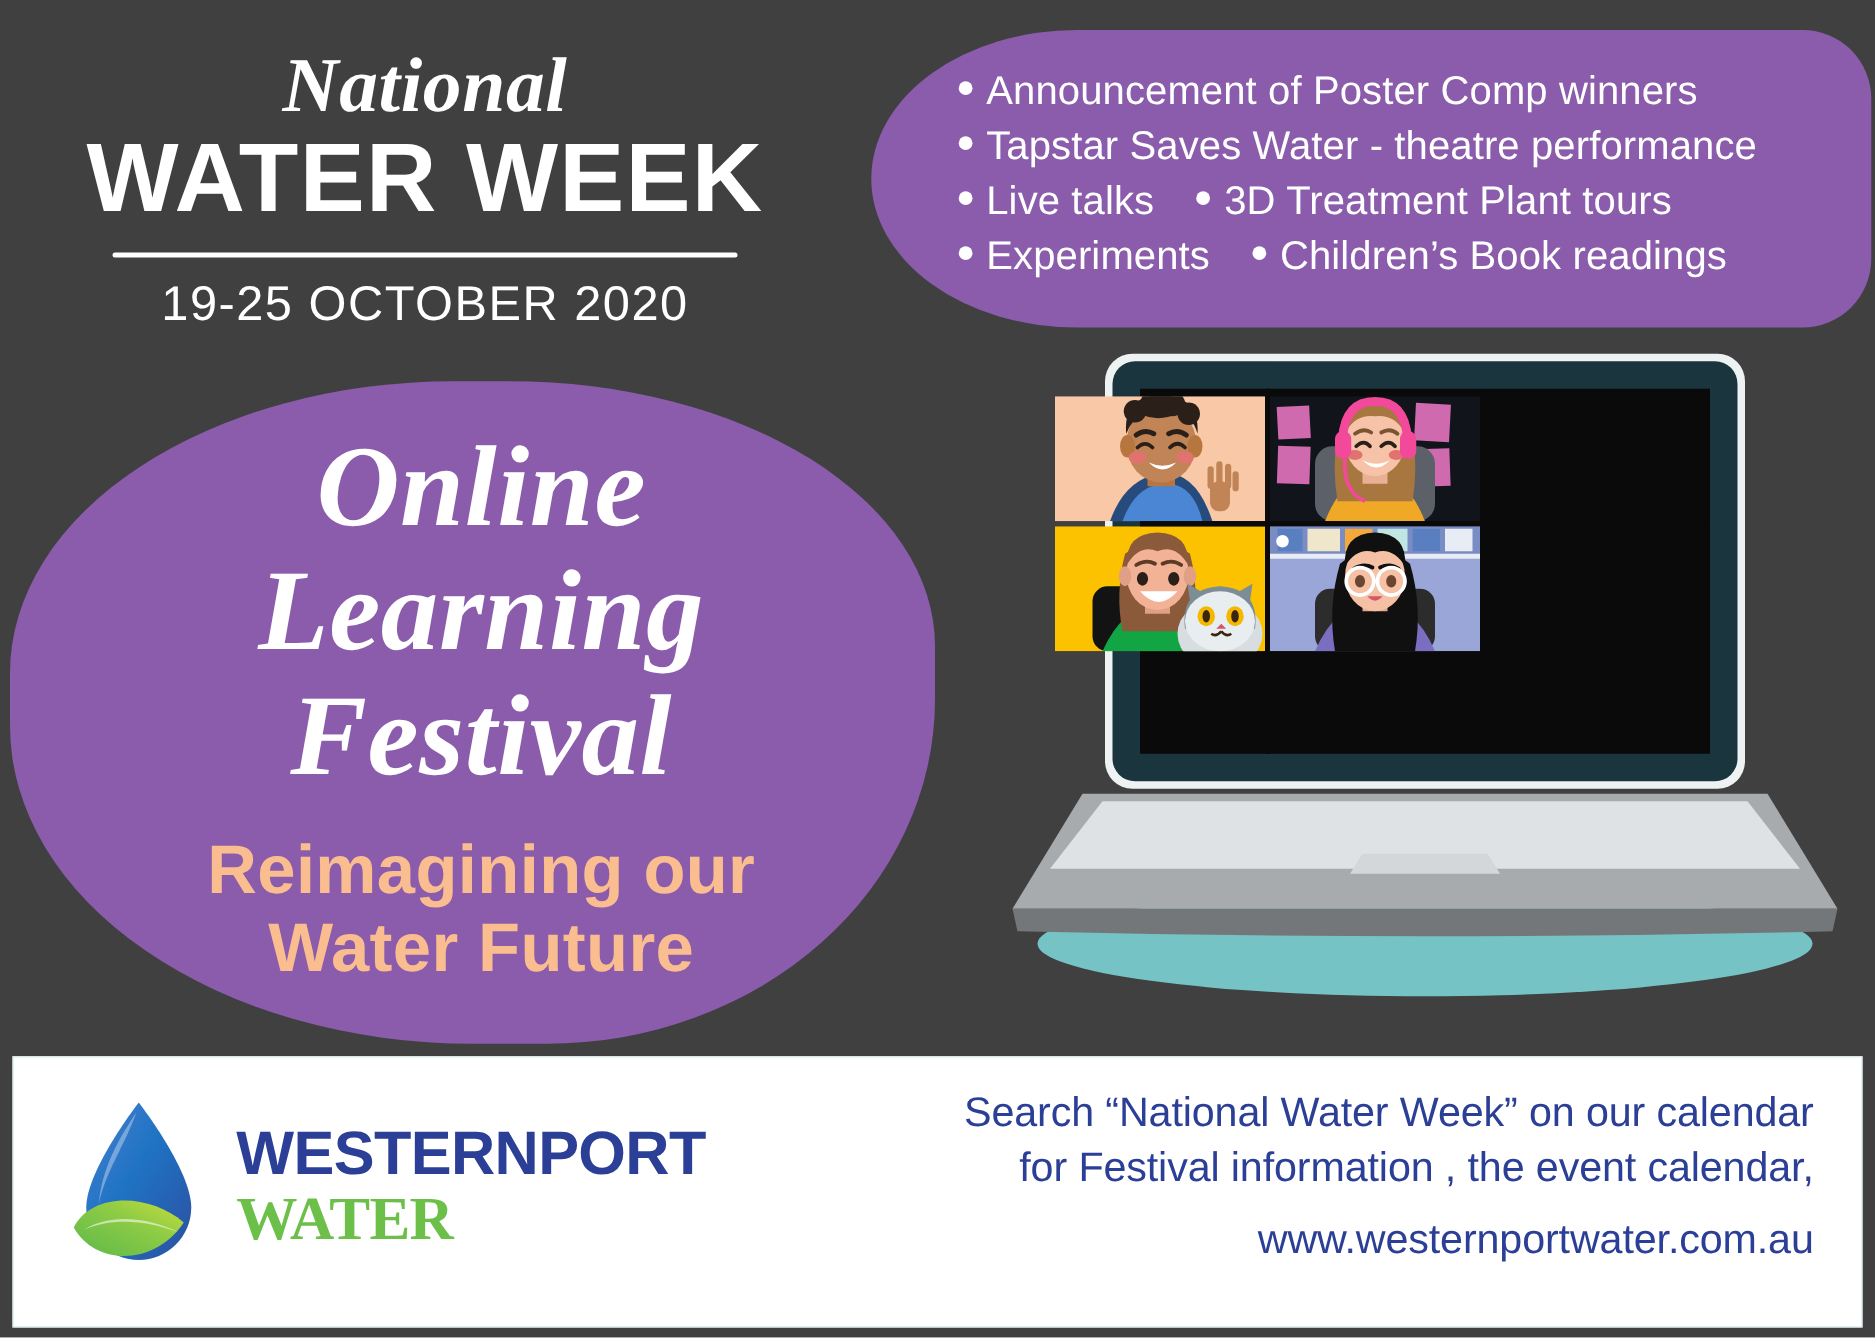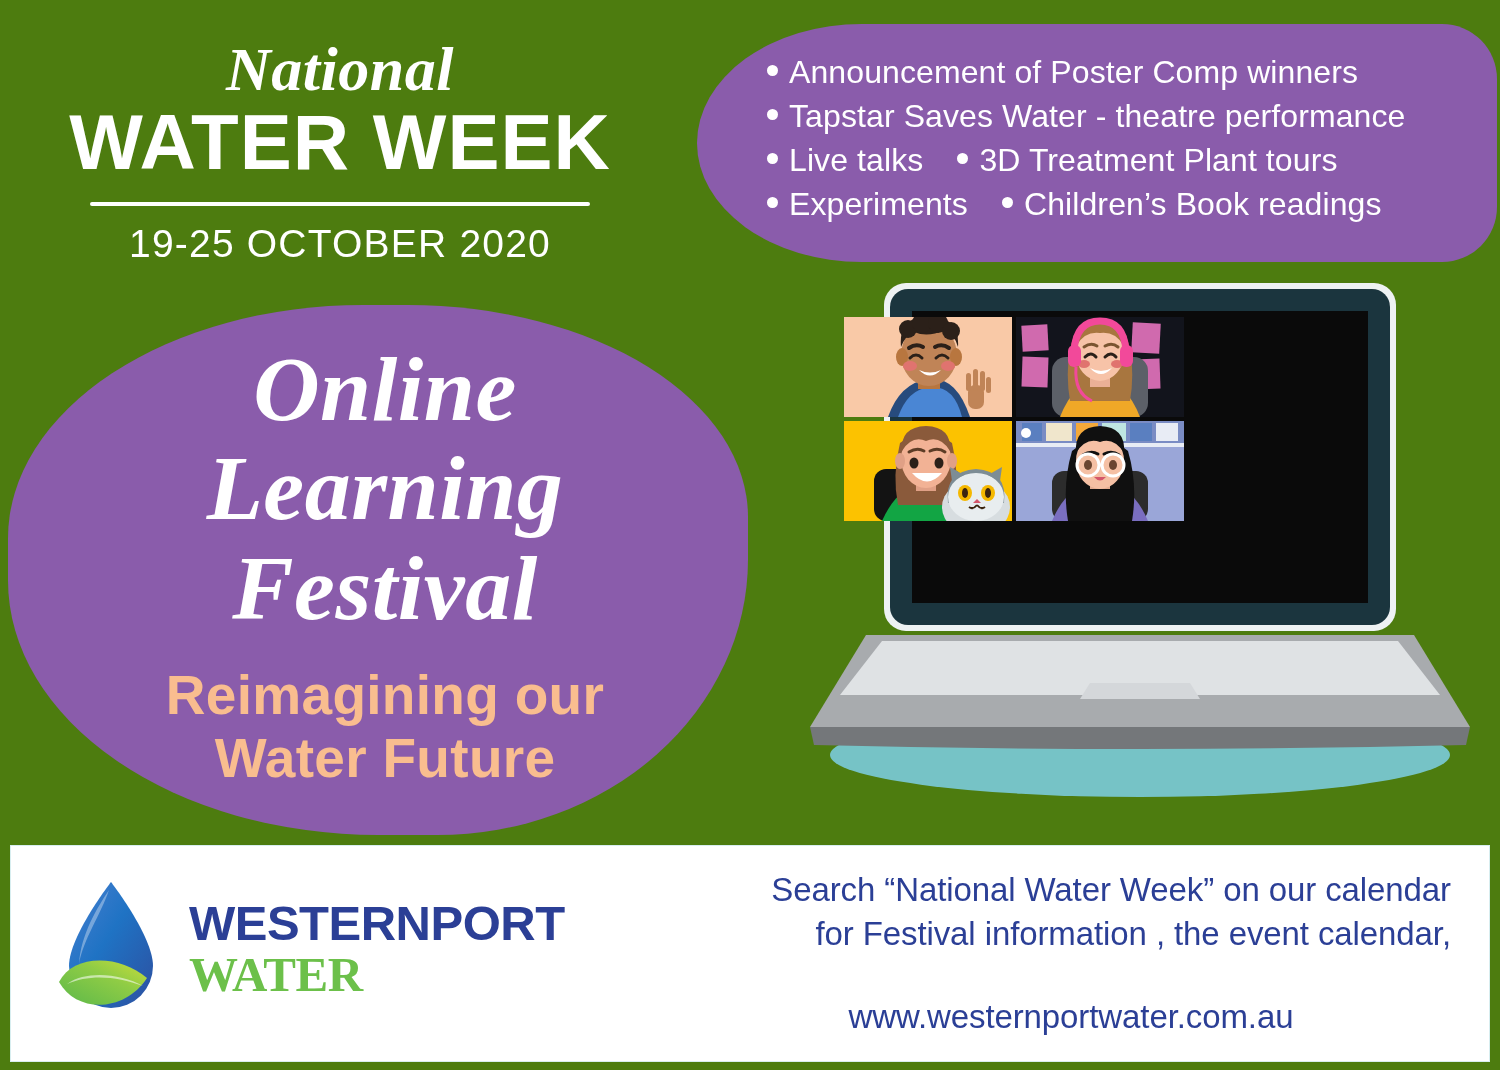--- a/index.html
+++ b/index.html
@@ -5,21 +5,21 @@
   html, body {
     margin: 0;
     padding: 0;
     background: #ffffff;
   }
   #poster {
     position: relative;
     width: 1500px;
     height: 1070px;
     overflow: hidden;
-    background: #4d7c0f;
+    background: #404040;
     font-family: "Liberation Sans", sans-serif;
   }
 
   
   #title-block {
     position: absolute;
     left: 0;
     top: 10px;
     width: 680px;
     text-align: center;
@@ -204,22 +204,21 @@
     font-size: 33px;
     color: #2b3f96;
     line-height: 1.34;
     letter-spacing: -0.1px;
   }
   #footer-url {
     font-family: "Liberation Sans", sans-serif;
     font-size: 33px;
     color: #2b3f96;
     letter-spacing: -0.1px;
-    margin-top: 42px;
-    text-align: center;
+    margin-top: 16px;
   }
 </style>
 </head>
 <body>
 
 <div id="poster">
 
   <div id="title-block">
     <div id="title-script">National</div>
     <div id="title-main">WATER WEEK</div>

